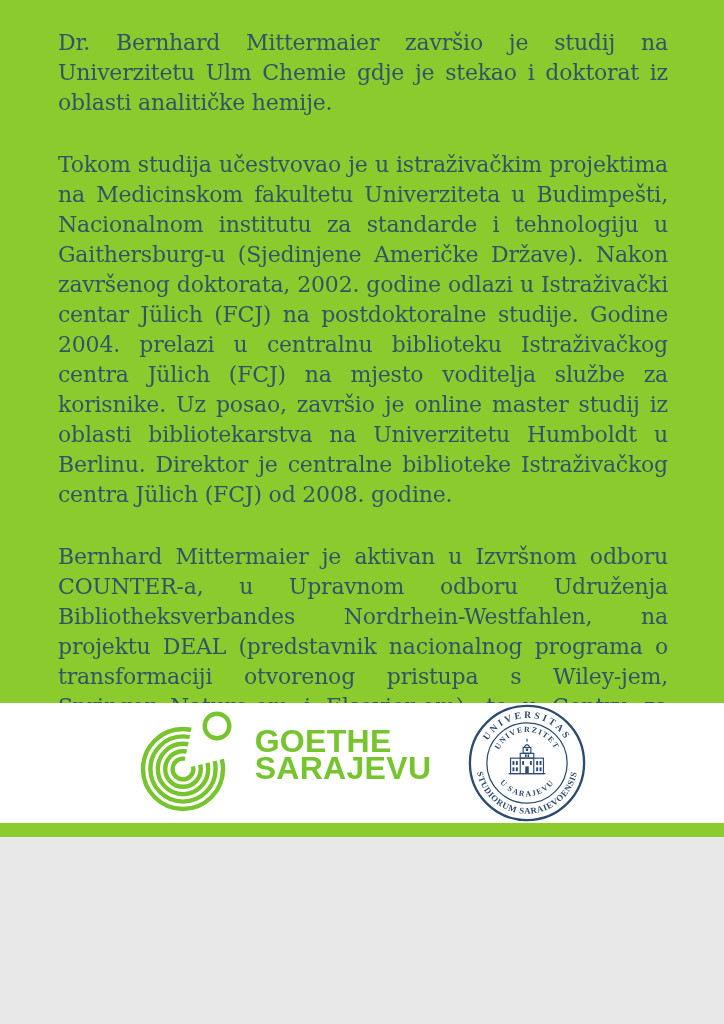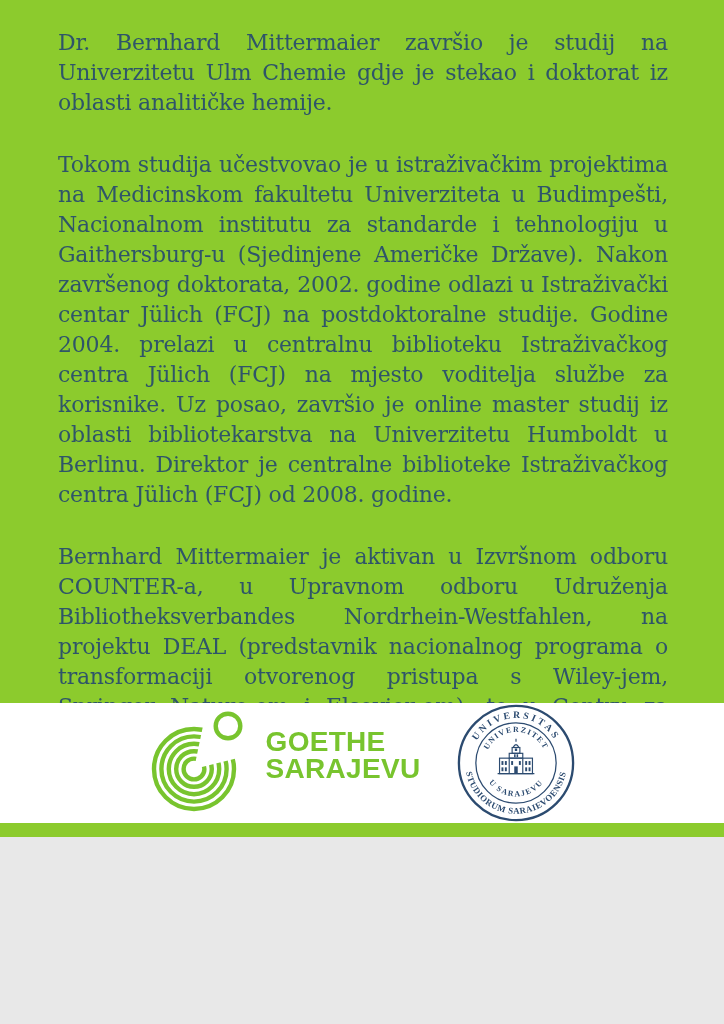--- a/index.html
+++ b/index.html
@@ -35,21 +35,21 @@
     height:126px;box-sizing:border-box;
     background:var(--footer-bg);
     display:flex;align-items:center;justify-content:center;
     gap:36px;
   }
   .goethe{display:flex;align-items:center;gap:14px;}
   .goethe-word{
     font-family:"Liberation Sans", sans-serif;
     font-weight:bold;
     color:var(--goethe-green);
-    font-size:28px;line-height:27px;
+    font-size:32px;line-height:27px;
     letter-spacing:0.3px;
     transform:translateY(-8px);
   }
   .bottom-bar{
     height:18px;
     background:var(--bg-green);
   }
   .seal-text{
     fill:var(--seal-navy);
     font-family:"Liberation Serif", serif;

